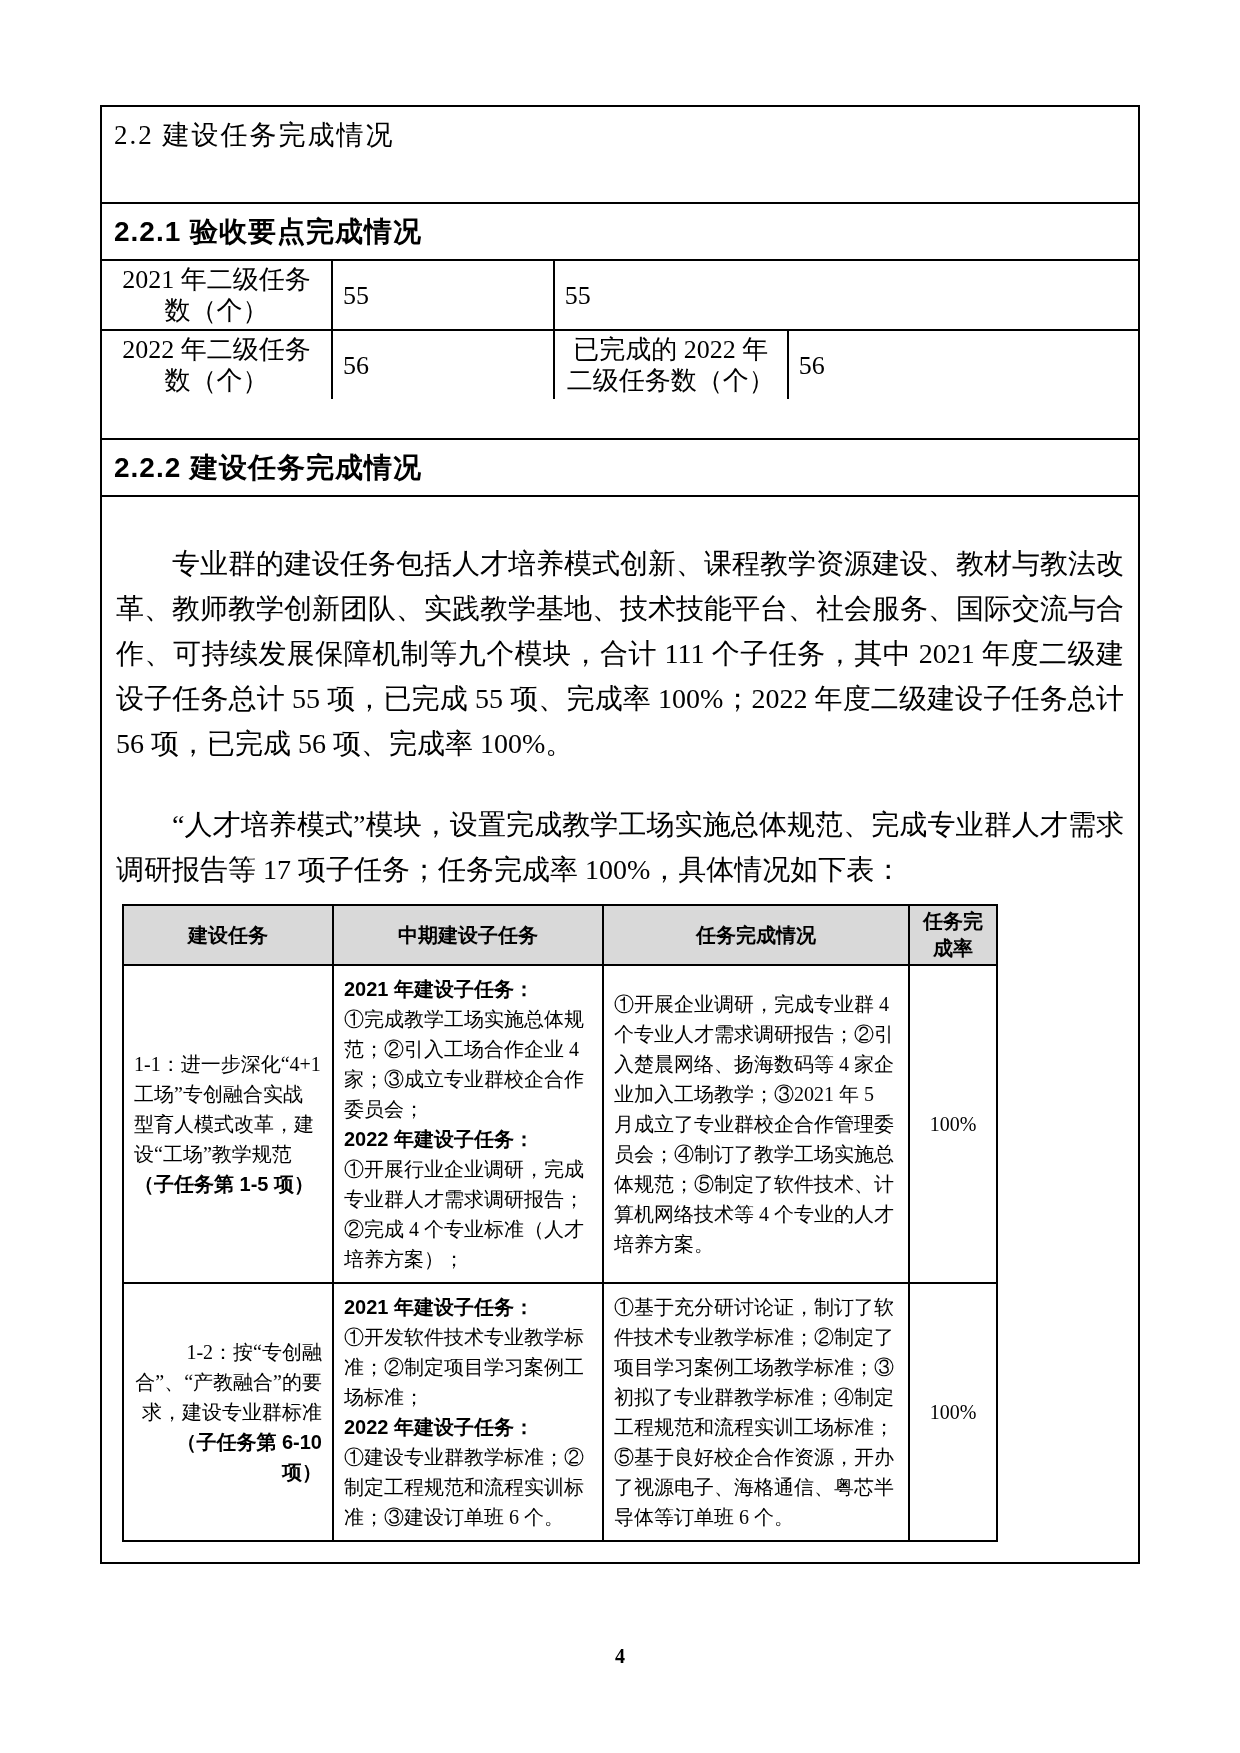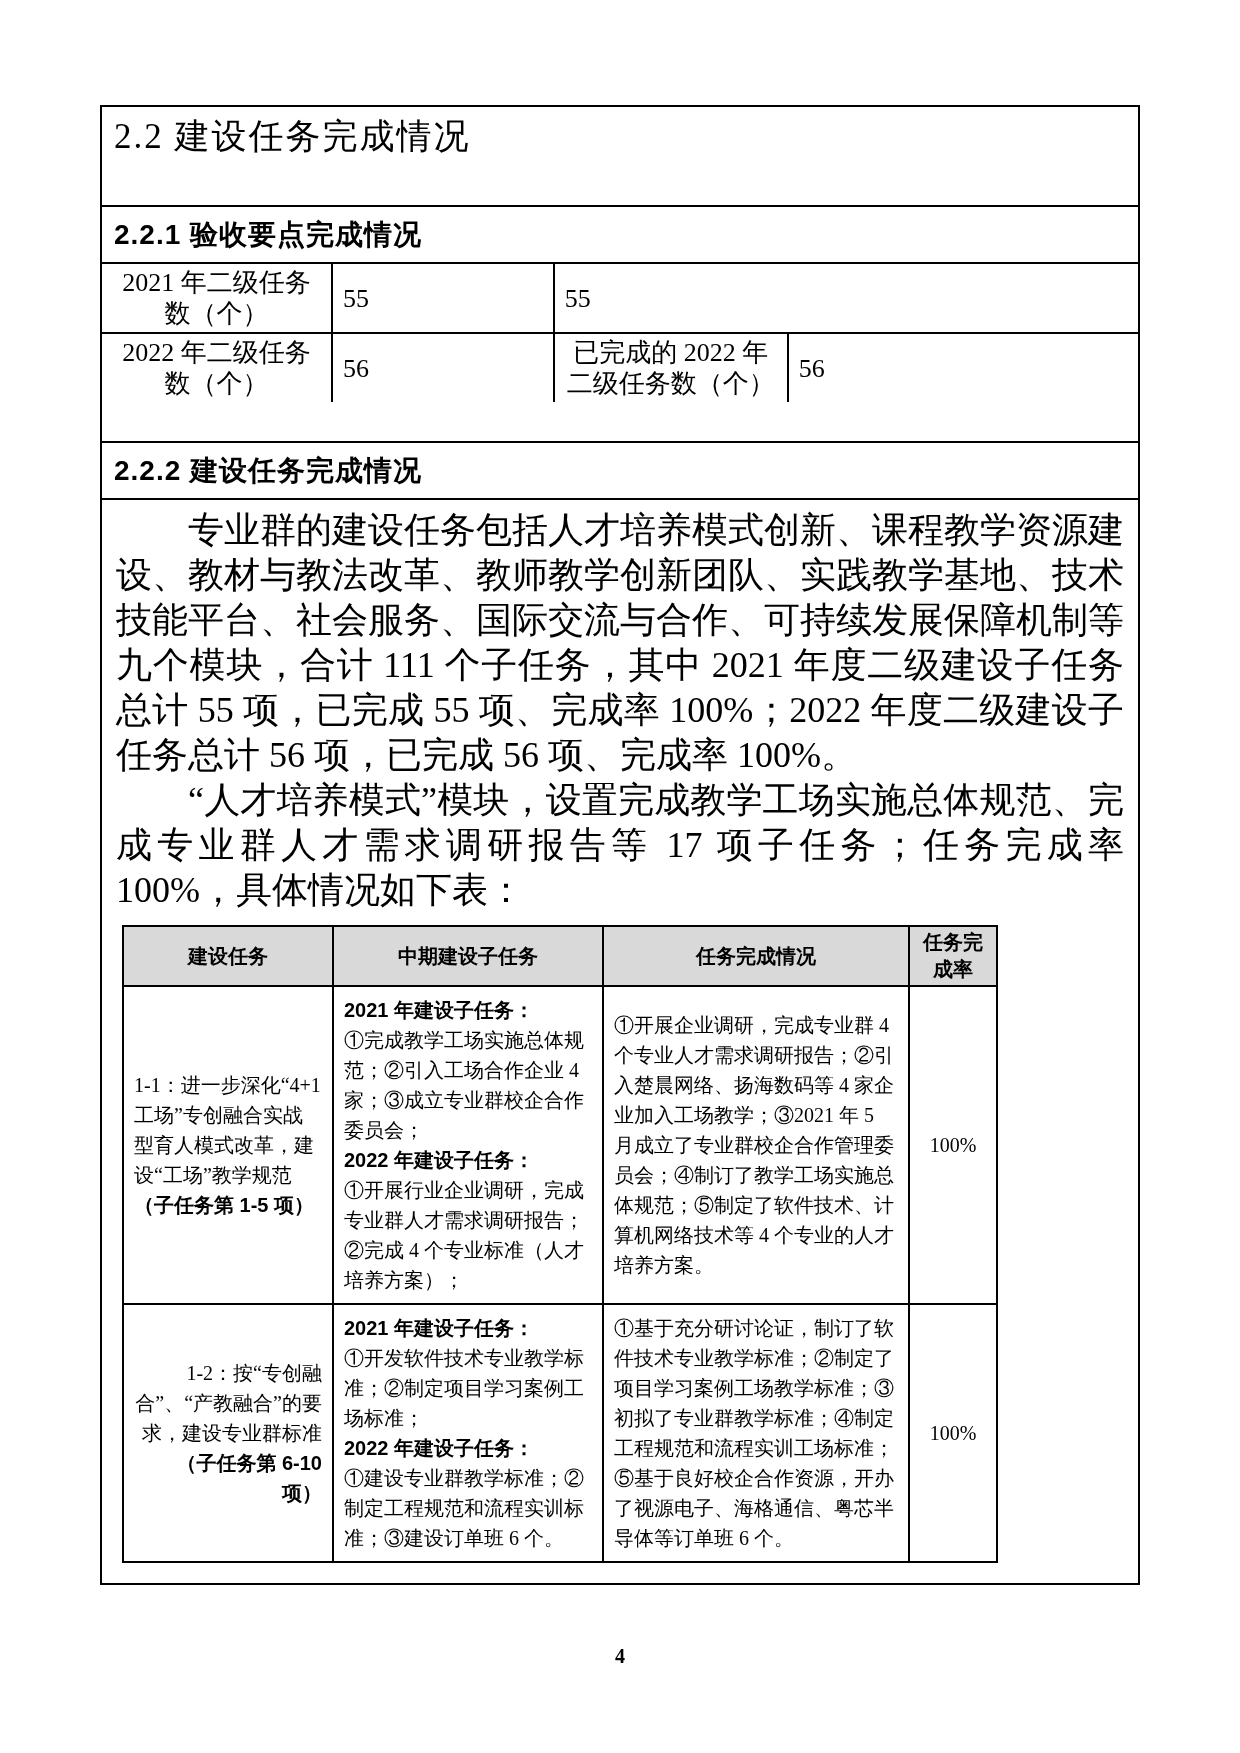--- a/index.html
+++ b/index.html
@@ -23,21 +23,21 @@
   .row {
     border-top: 2px solid #000;
   }
   .row.first { border-top: none; }
 
   .sec-title {
     min-height: 56px;
     display: flex;
     align-items: center;
     padding: 6px 12px;
-    font-size: 35px;
+    font-size: 27px;
     letter-spacing: 2px;
   }
   .sec-heading {
     min-height: 57px;
     display: flex;
     align-items: center;
     padding: 4px 12px;
     font-size: 28px;
     font-weight: 700;
     font-family: "Liberation Sans", "DejaVu Sans", sans-serif;
@@ -60,23 +60,24 @@
     padding: 3px 8px;
   }
   .stats-row .cell.c-first { border-left: none; }
   .stats-row .cell.lab { justify-content: center; text-align: center; }
   .stats-row .cell.val { justify-content: flex-start; padding-left: 10px; }
 
   .content {
     padding: 8px 14px 16px 14px;
   }
   .para {
-    font-size: 36px;
+    font-size: 28px;
     line-height: 45px;
     text-align: justify;
+    margin-top: 36px;
   }
   .indent { text-indent: 2em; }
   .sub-heading {
     font-size: 28px;
     line-height: 46px;
     font-weight: 700;
     font-family: "Liberation Sans", "DejaVu Sans", sans-serif;
     text-indent: 2em;
     text-align: left;
   }

